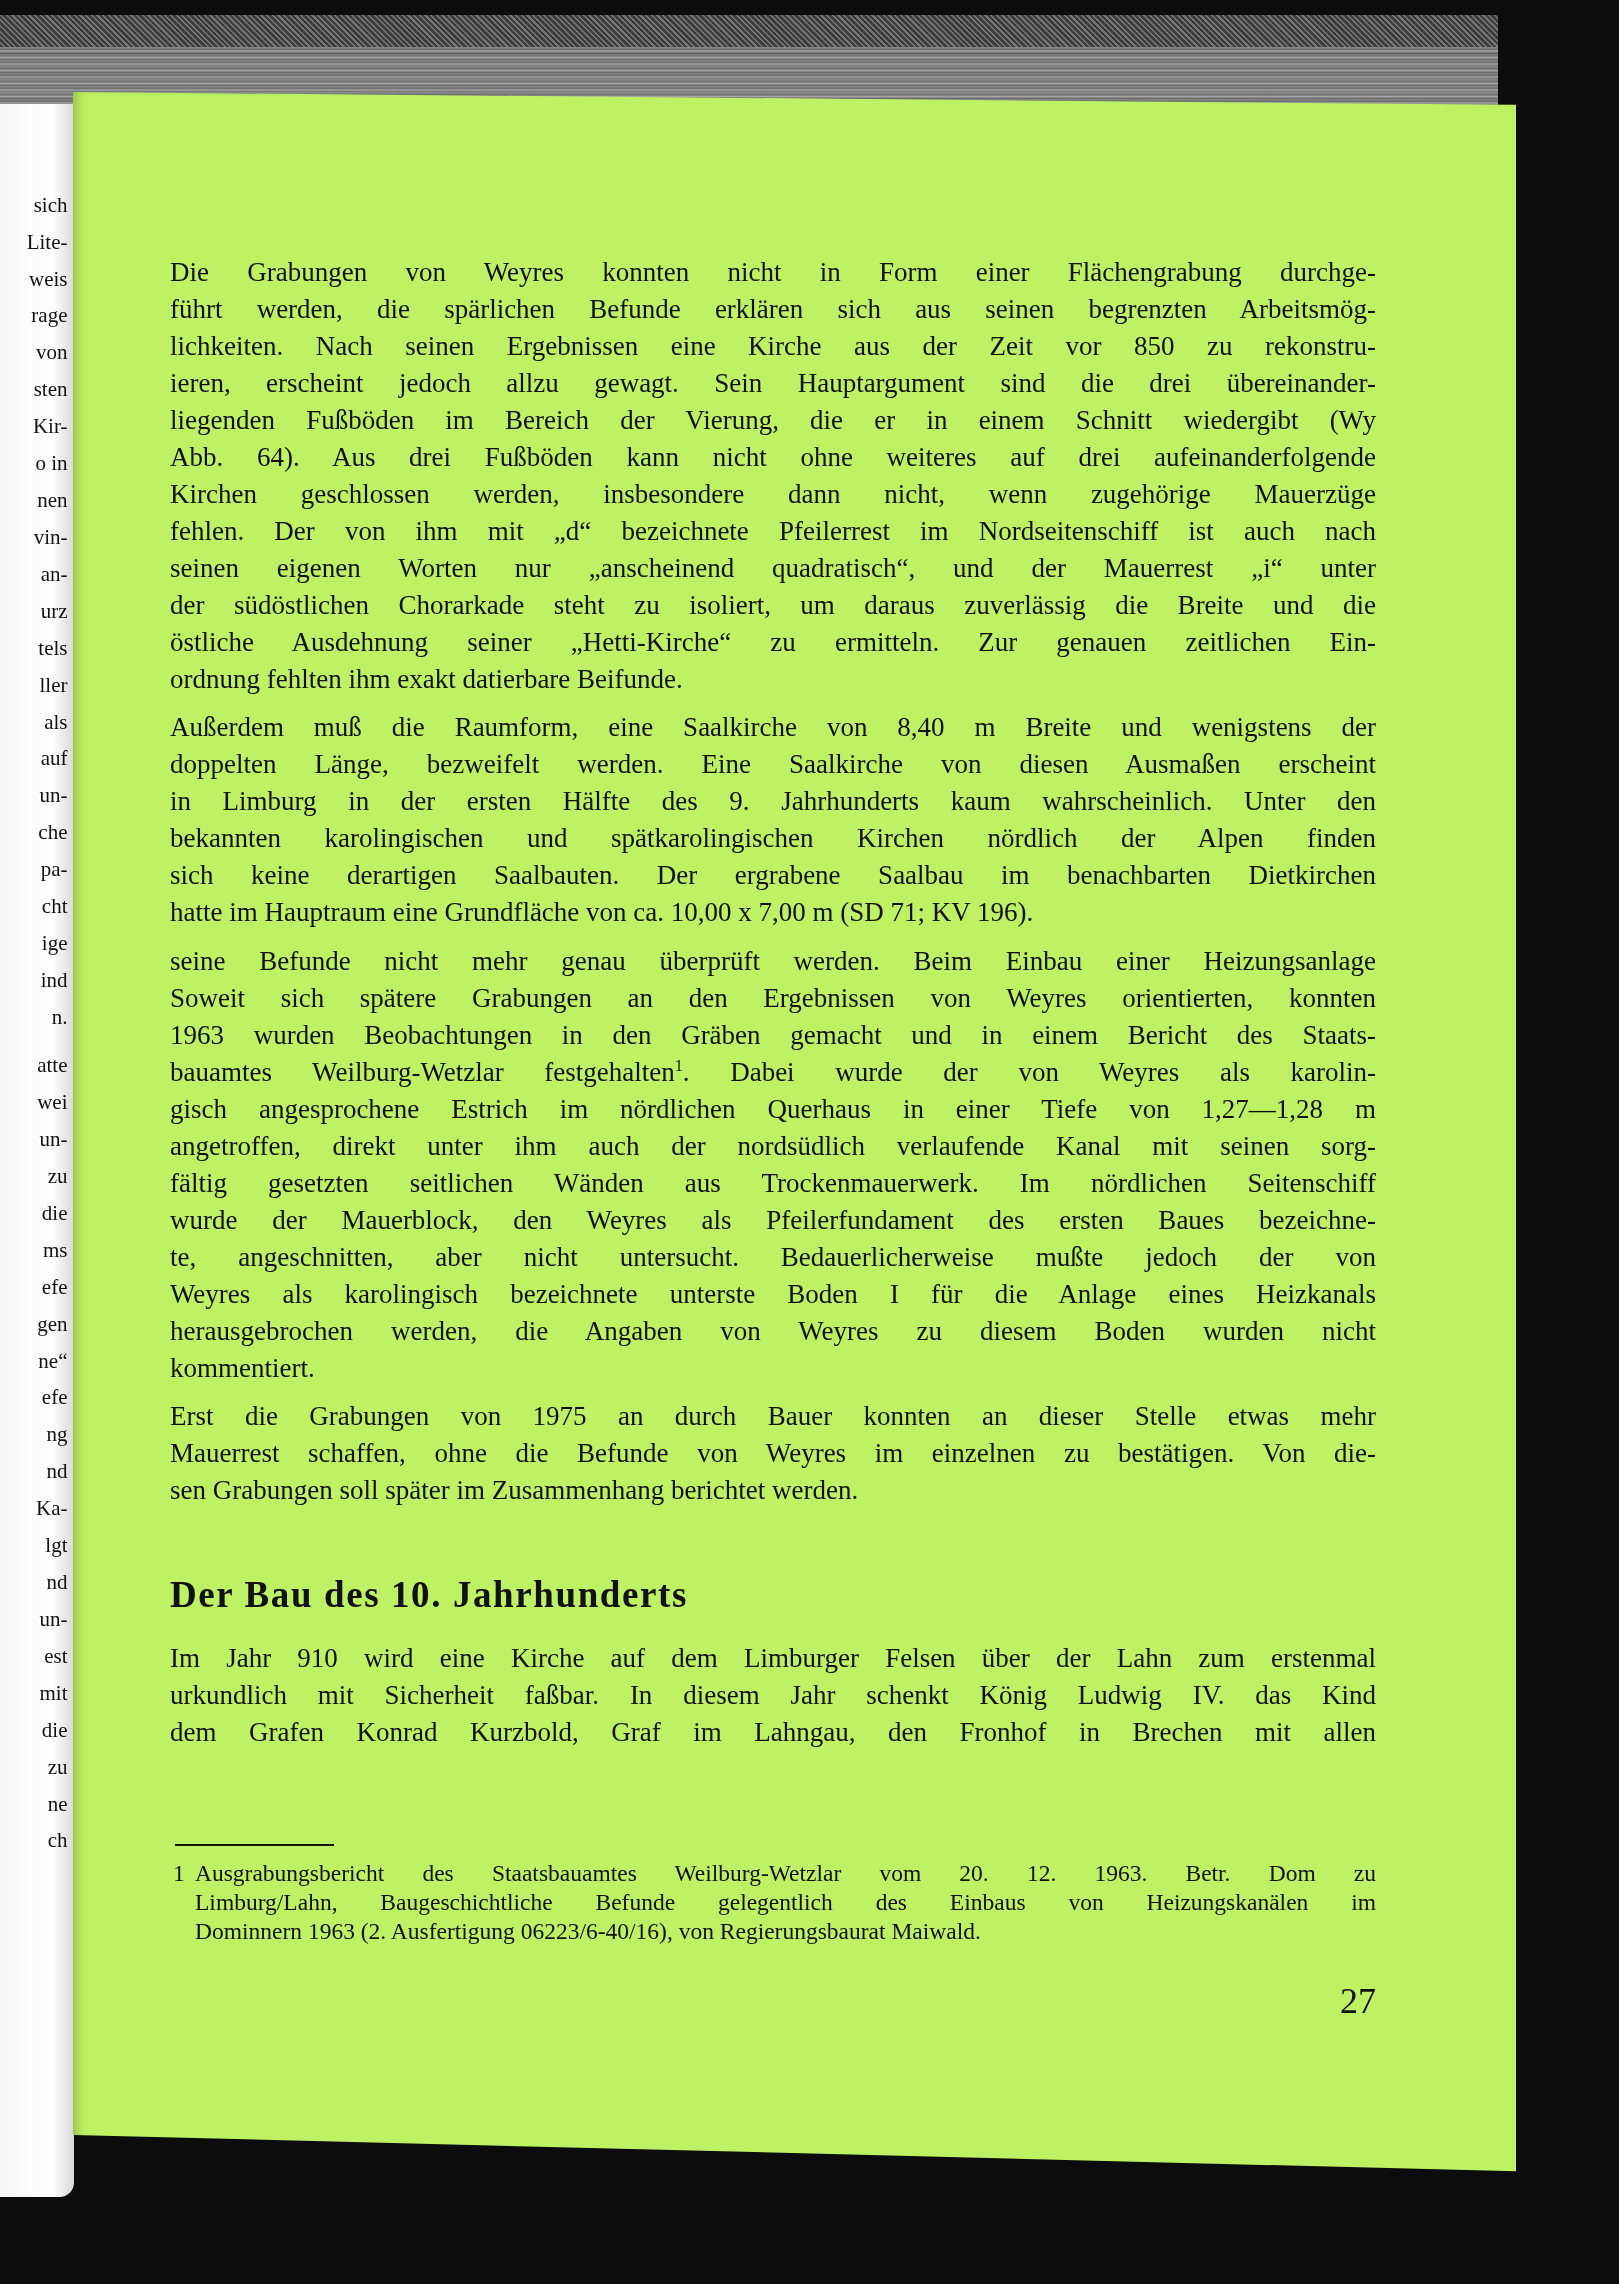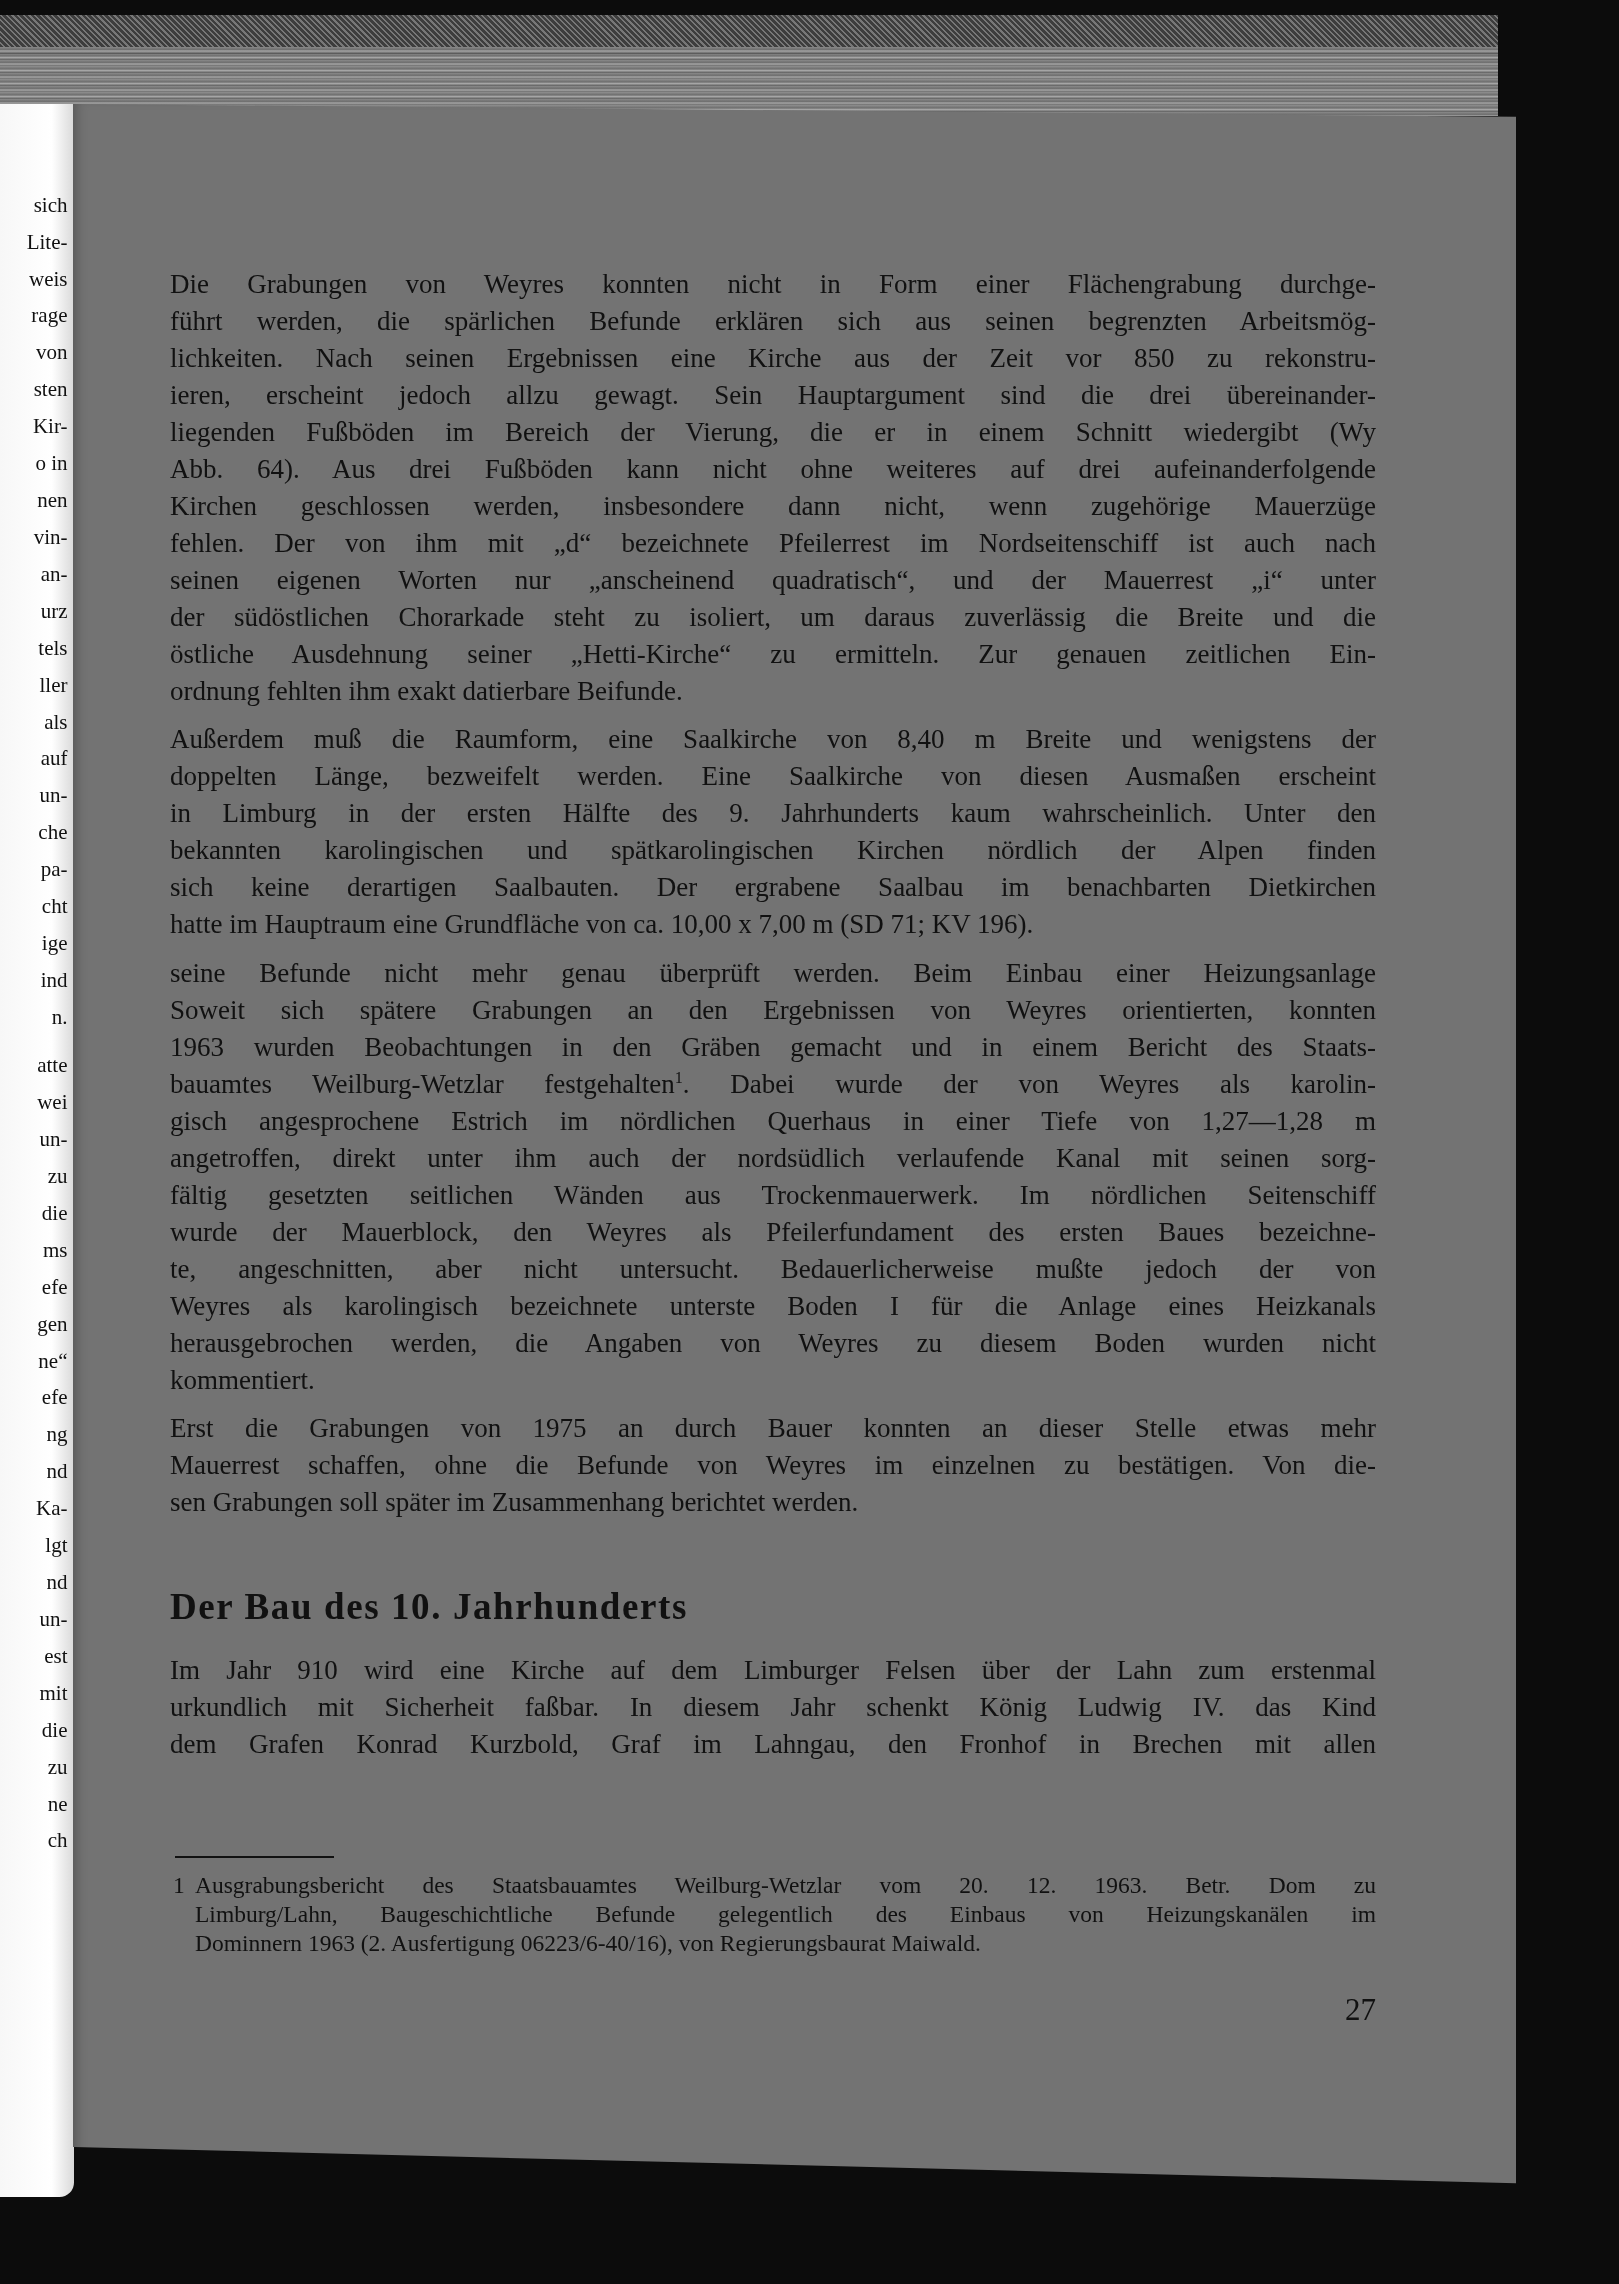--- a/index.html
+++ b/index.html
@@ -26,22 +26,22 @@
       position: absolute; left: 0; top: 104px; width: 74px; height: 2093px;
       background: linear-gradient(90deg, #f7f7f7 0%, #ffffff 70%, #d9d9d9 100%);
       border-radius: 0 0 14.6px 0;
       overflow: hidden;
     }
     .left-page .frag {
       position: absolute; right: 6.5px;
       font-size: 21px; color: #111; line-height: 1; white-space: nowrap;
     }
     .right-page {
-      position: absolute; left: 73px; top: 104px; width: 1443px; height: 2137px;
-      background: #737373;
+      position: absolute; left: 73px; top: 92px; width: 1443px; height: 2137px;
+      background: #bef264;
       box-shadow: inset 9.7px 0 11.3px -6.5px rgba(0,0,0,0.25);
       clip-path: polygon(0 0, 100% 0.6%, 100% 97.3%, 0 95.6%);
     }
     .text-block {
       position: absolute; left: 97px; top: 162px; width: 1206px;
       color: #111; font-size: 27px;
     }
     .para { margin: 0 0 11.3px 0; line-height: 37px; text-align: justify; }
     .para .ln { display: block; text-align: justify; text-align-last: justify; white-space: nowrap; }
     .para .ln.last { text-align-last: left; }
@@ -54,21 +54,21 @@
     }
     .footnote {
       position: absolute; left: 100px; top: 1767px; width: 1203px; font-size: 23.5px; line-height: 29px; color: #111;
     }
     .footnote .num { position: absolute; left: 0; top: 0; }
     .footnote .body { margin-left: 22px; }
     .footnote .ln { display: block; text-align: justify; text-align-last: justify; white-space: nowrap; }
     .footnote .ln.last { text-align-last: left; }
     .page-number {
       position: absolute; left: 1198px; top: 1888px; width: 105px; text-align: right;
-      font-size: 31px; color: #111;
+      font-size: 36px; color: #111;
     }
     sup { font-size: 60%; line-height: 0; vertical-align: super; }
   </style>
 </head>
 <body>
 
 <div class="book-top">
   <div class="weave"></div>
 </div>
 

